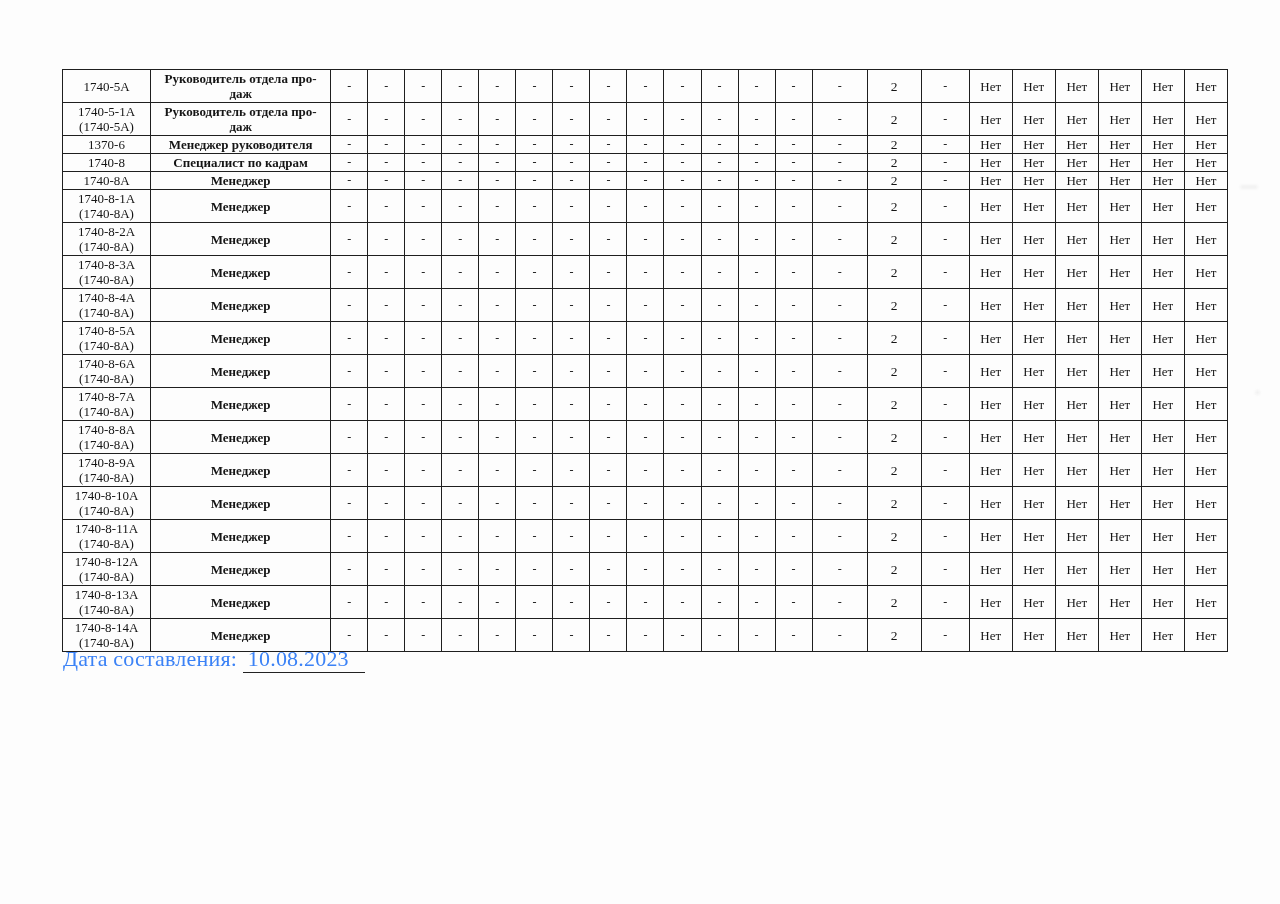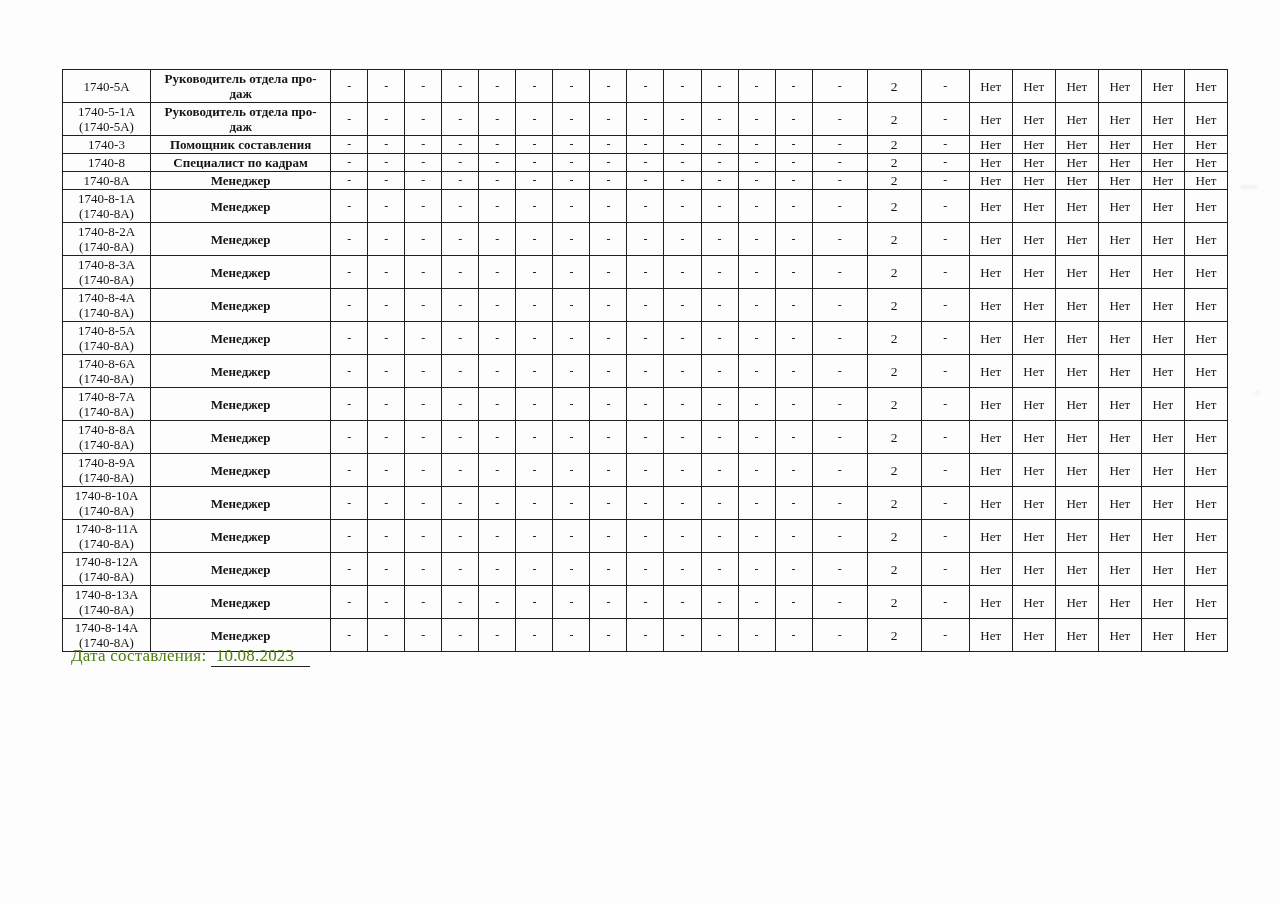--- a/index.html
+++ b/index.html
@@ -43,24 +43,23 @@
   table.workplaces td.red {
     font-size: 12px;
   }
   table.workplaces td.cls {
     font-size: 13.5px;
   }
   .footer-line {
     position: absolute;
     left: 63px;
     top: 646px;
-    font-size: 17px;
-    color: #4d7c0f;
+    font-size: 22px;
+    color: #3b82f6;
     letter-spacing: 0.2px;
-    margin-left: 8px;
   }
   .date-value {
     border-bottom: 1.2px solid #222222;
     padding: 0 16px 1px 5px;
   }
   
   .scan-artifact {
     position: absolute;
     background: #f2f2f2;
     border-radius: 3px;
@@ -148,22 +147,22 @@
           <td class="cls">2</td>
           <td class="red">-</td>
           <td class="no">Нет</td>
           <td class="no">Нет</td>
           <td class="no">Нет</td>
           <td class="no">Нет</td>
           <td class="no">Нет</td>
           <td class="no">Нет</td>
         </tr>
         <tr>
-          <td class="code">1740-3</td>
-          <td class="pos">Помощник составления</td>
+          <td class="code">1370-6</td>
+          <td class="pos">Менеджер руководителя</td>
           <td class="dash">-</td>
           <td class="dash">-</td>
           <td class="dash">-</td>
           <td class="dash">-</td>
           <td class="dash">-</td>
           <td class="dash">-</td>
           <td class="dash">-</td>
           <td class="dash">-</td>
           <td class="dash">-</td>
           <td class="dash">-</td>

